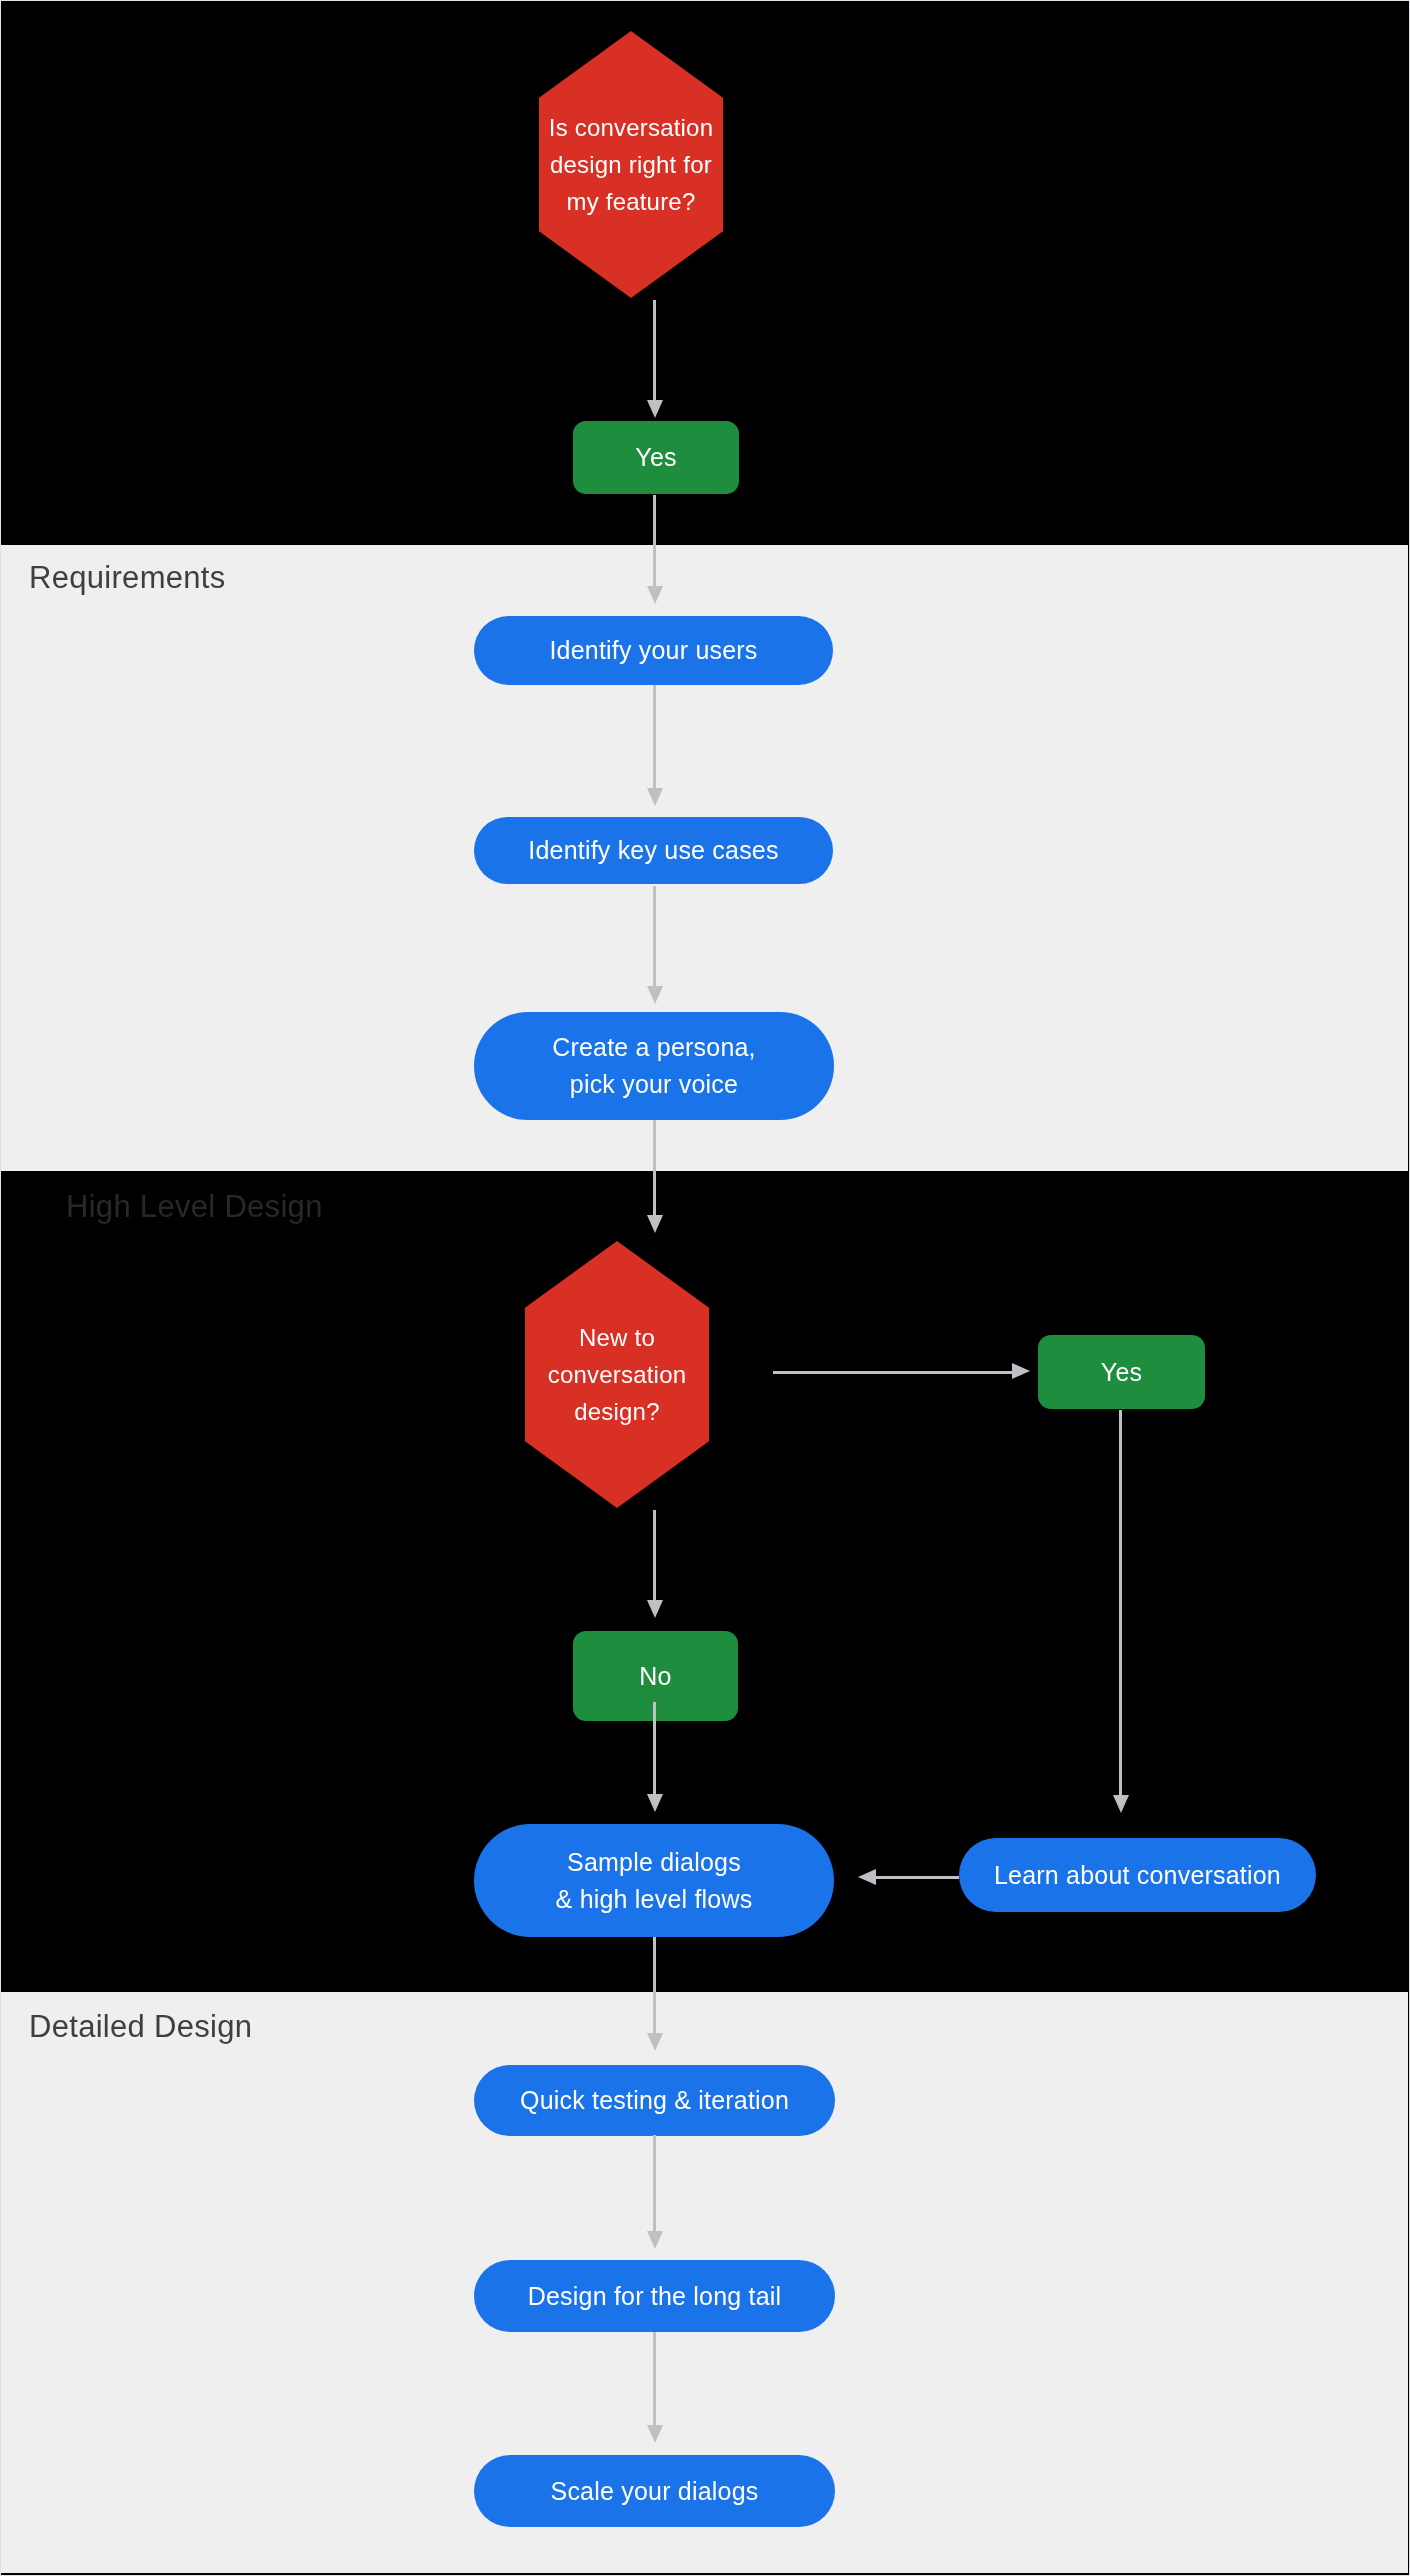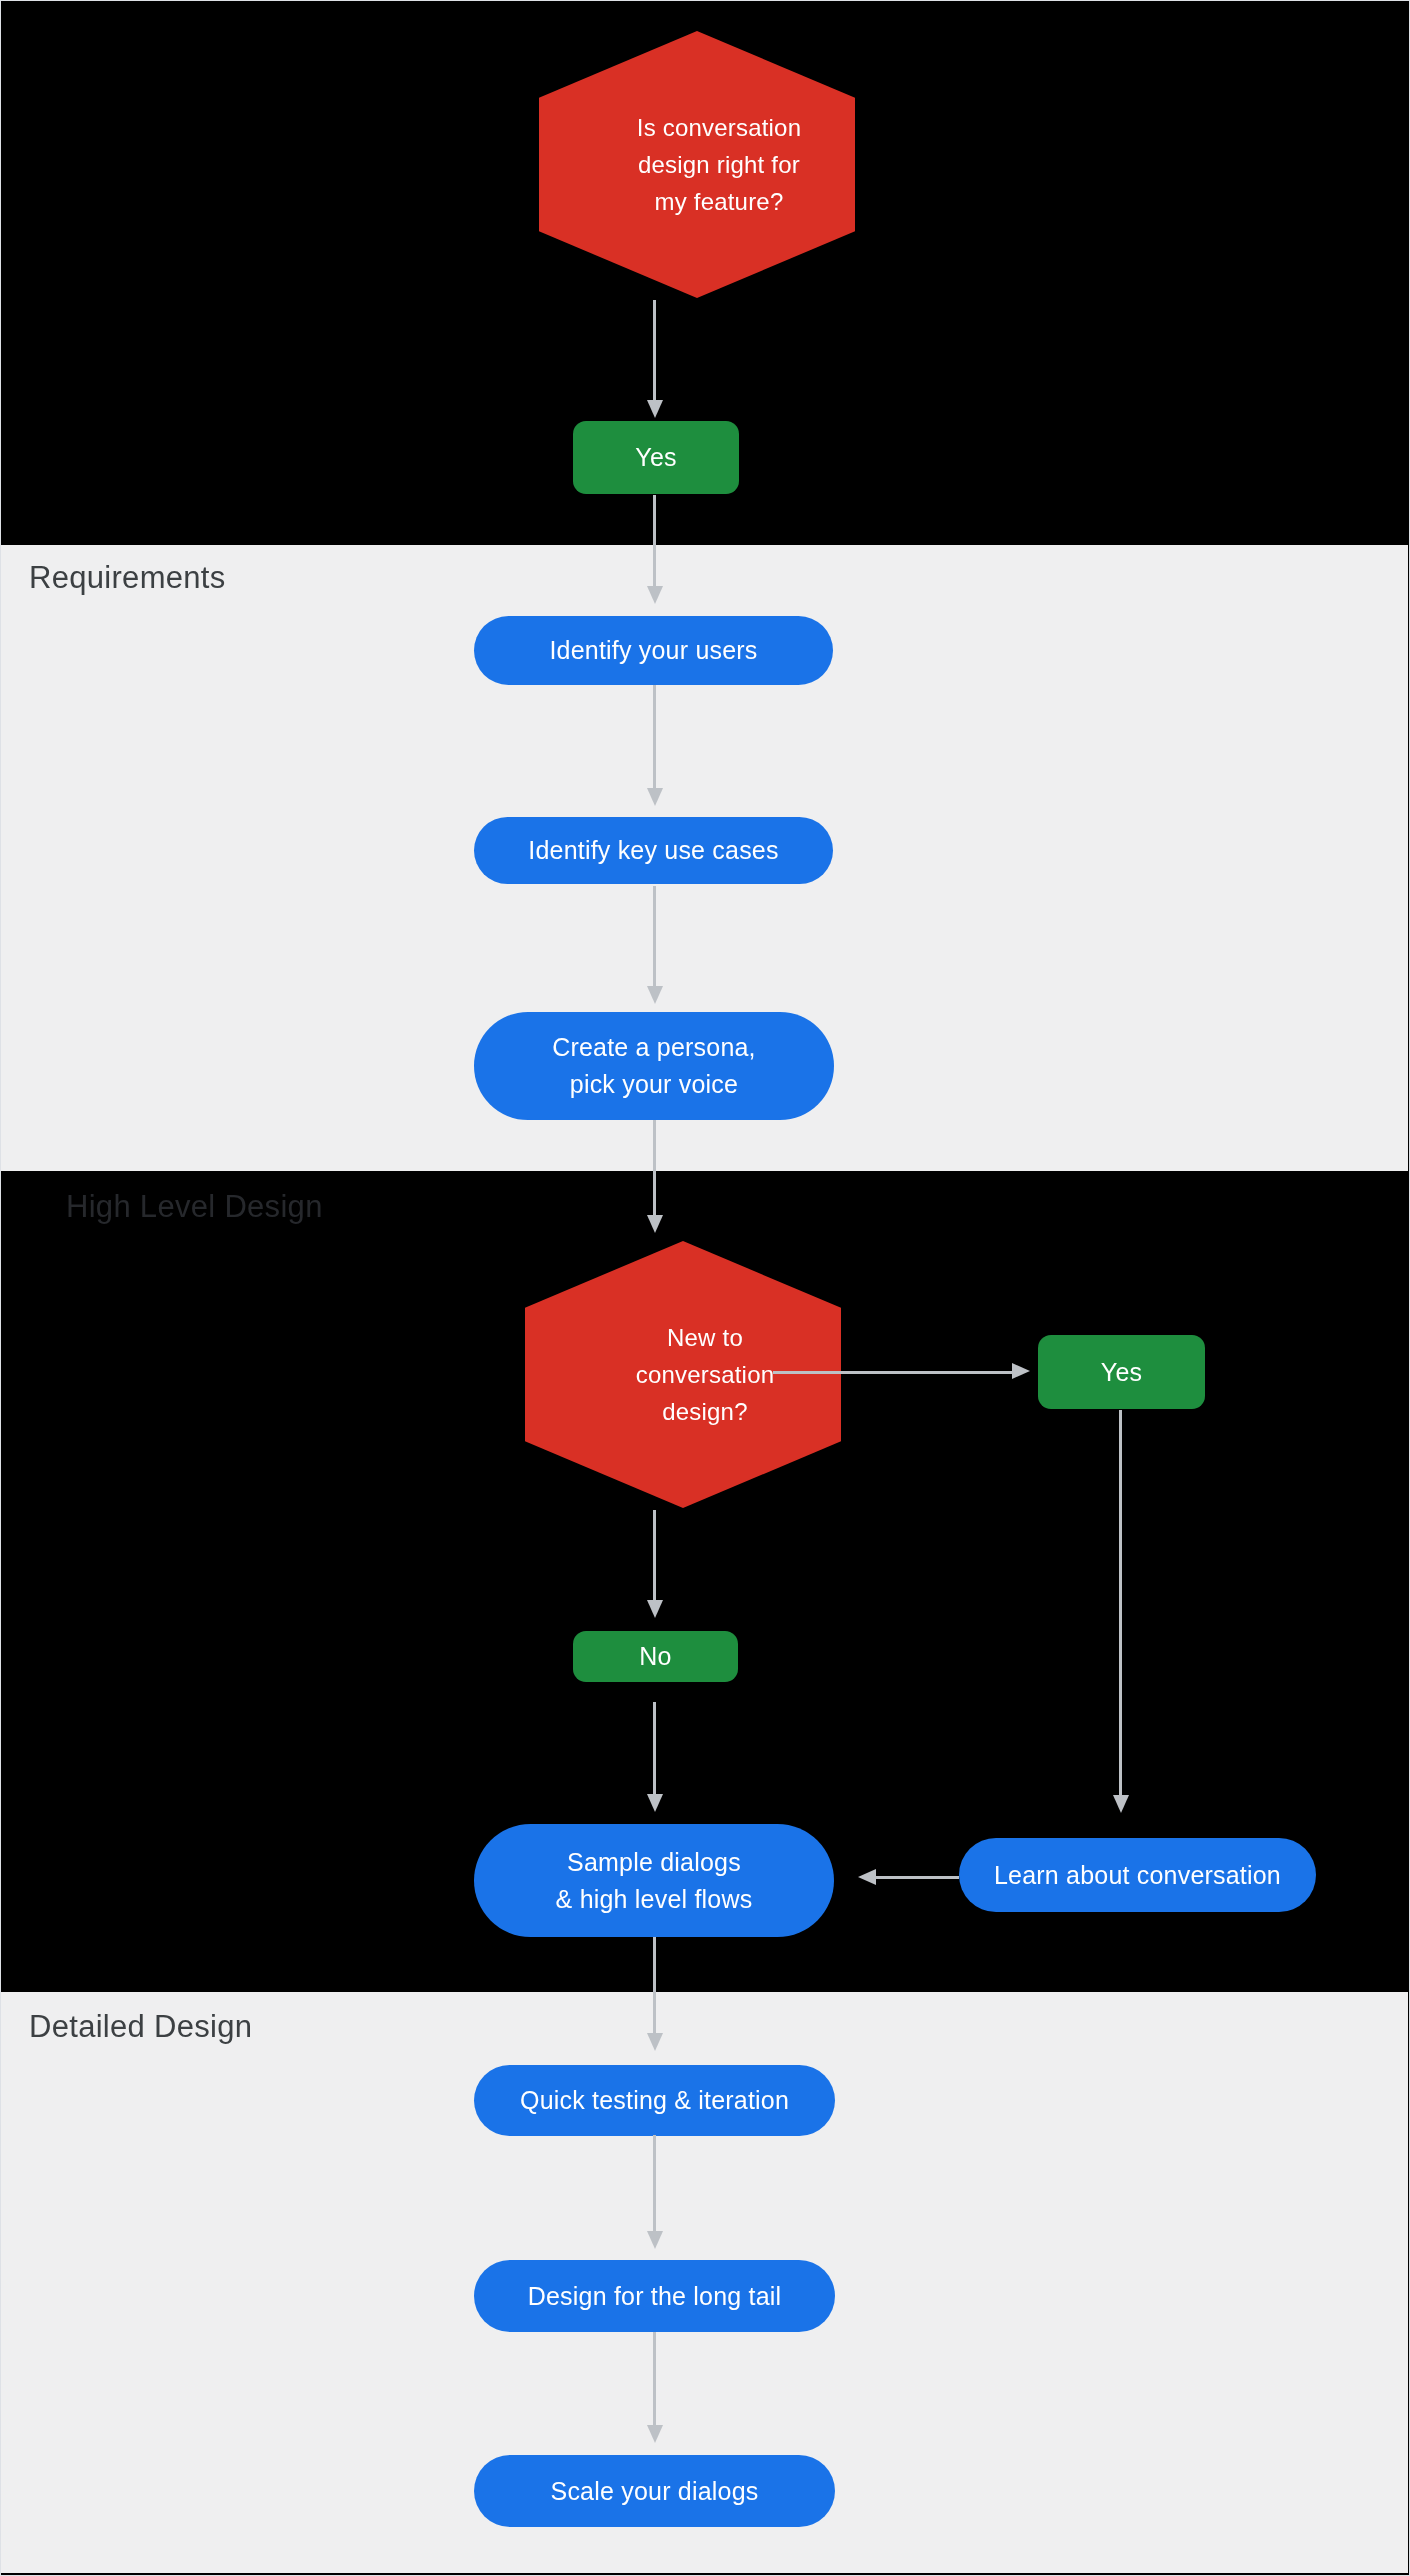--- a/index.html
+++ b/index.html
@@ -40,25 +40,24 @@
   }
   .node-text {
     white-space: pre-line;
     font-size: 25px;
     line-height: 37px;
     font-weight: 500;
     letter-spacing: 0.2px;
   }
 
   .hex {
-    width: 272px;
+    width: 184px;
     height: 267px;
     background: var(--decision-red, #d93025);
     clip-path: polygon(50% 0%, 100% 25%, 100% 75%, 50% 100%, 0% 75%, 0% 25%);
-    padding-left: 44px;
   }
   .hex .node-text { font-size: 24px; }
 
   .answer {
     background: var(--answer-green, #1e8e3e);
     border-radius: 13px;
   }
 
   .pill {
     background: var(--step-blue, #1a73e8);
@@ -152,21 +151,21 @@
   <div class="hline" style="left:772px; top:1370px; width:239px;"></div>
   <div class="head-right" style="left:1011px; top:1362px;"></div>
 
   <div class="node answer" style="left:1037px; top:1334px; width:167px; height:74px;">
     <span class="node-text">Yes</span>
   </div>
 
   <div class="vline" style="left:652px; top:1509px; height:90px;"></div>
   <div class="head-down" style="left:646px; top:1599px;"></div>
 
-  <div class="node answer" style="left:572px; top:1630px; width:165px; height:51px;">
+  <div class="node answer" style="left:572px; top:1630px; width:165px; height:90px;">
     <span class="node-text">No</span>
   </div>
 
   <div class="vline" style="left:1118px; top:1409px; height:385px;"></div>
   <div class="head-down" style="left:1112px; top:1794px;"></div>
 
   <div class="vline" style="left:652px; top:1701px; height:92px;"></div>
   <div class="head-down" style="left:646px; top:1793px;"></div>
 
   <div class="node pill" style="left:473px; top:1823px; width:360px; height:113px;">

